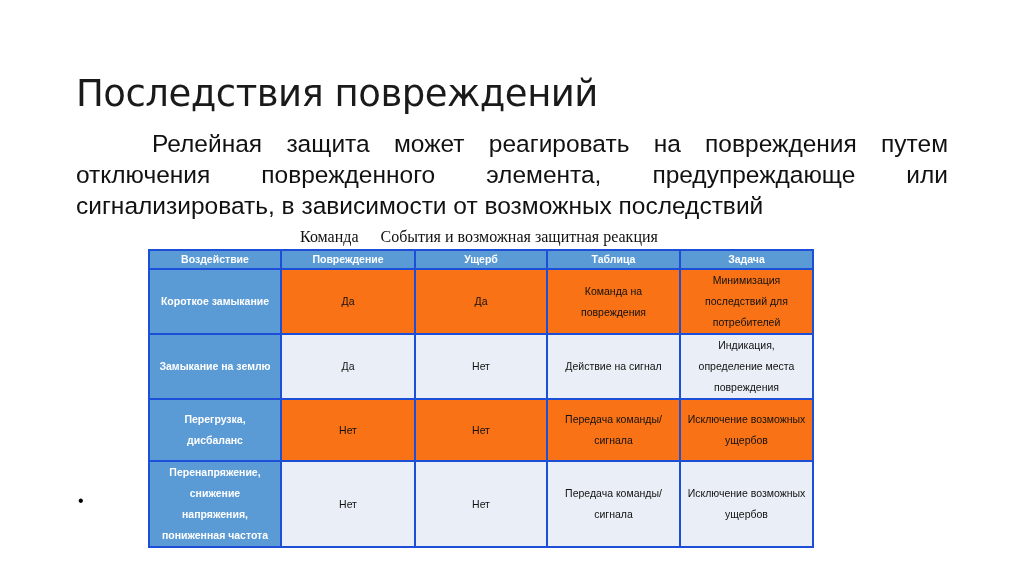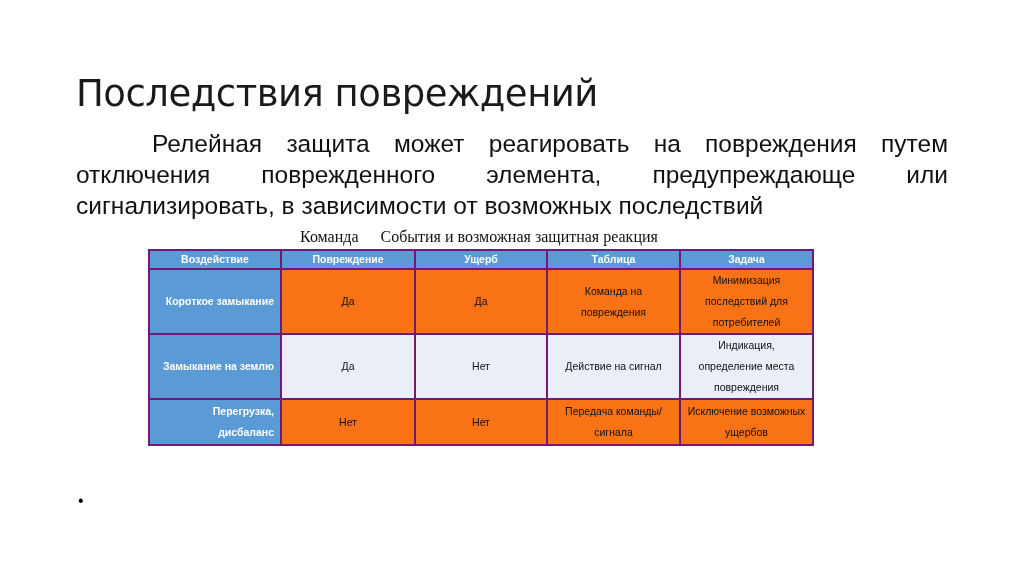--- a/index.html
+++ b/index.html
@@ -19,27 +19,27 @@
       font-family: "Liberation Serif", serif; font-size: 16px; color: #111;
       white-space: pre;
     }
     .caption .gap { display: inline-block; width: 22px; }
     table.data {
       position: absolute; left: 148px; top: 249px;
       border-collapse: collapse; table-layout: fixed;
       font-family: "Liberation Sans", sans-serif; font-size: 10.5px;
     }
     table.data th, table.data td {
-      border: 2px solid #701a75; text-align: center; vertical-align: middle;
+      border: 2px solid #1d4ed8; text-align: center; vertical-align: middle;
       padding: 0 6px; line-height: 21px;
     }
     table.data th {
       background: #5b9bd5; color: #ffffff; font-weight: bold; height: 17px; line-height: 15px;
     }
-    table.data td.rowhead { background: #5b9bd5; color: #ffffff; font-weight: bold; text-align: right; }
+    table.data td.rowhead { background: #5b9bd5; color: #ffffff; font-weight: bold; }
     table.data tr.odd td:not(.rowhead) { background: #f97316; color: #111; }
     table.data tr.even td:not(.rowhead) { background: #eaeff7; color: #111; }
     .bullet {
       position: absolute; left: 78px; top: 492px;
       font-family: "Liberation Sans", sans-serif; font-size: 16px; color: #000;
     }
   </style>
 </head>
 <body>
 
@@ -74,22 +74,29 @@
       <td>Команда на повреждения</td>
       <td>Минимизация последствий для потребителей</td>
     </tr>
     <tr class="even" style="height:64px">
       <td class="rowhead">Замыкание на землю</td>
       <td>Да</td>
       <td>Нет</td>
       <td>Действие на сигнал</td>
       <td>Индикация, определение места повреждения</td>
     </tr>
-    <tr class="odd" style="height:46px">
+    <tr class="odd" style="height:62px">
       <td class="rowhead">Перегрузка, дисбаланс</td>
+      <td>Нет</td>
+      <td>Нет</td>
+      <td>Передача команды/сигнала</td>
+      <td>Исключение возможных ущербов</td>
+    </tr>
+    <tr class="even" style="height:80px">
+      <td class="rowhead">Перенапряжение, снижение напряжения, пониженная частота</td>
       <td>Нет</td>
       <td>Нет</td>
       <td>Передача команды/сигнала</td>
       <td>Исключение возможных ущербов</td>
     </tr>
   </tbody>
 </table>
 
 <div class="bullet">•</div>
 

